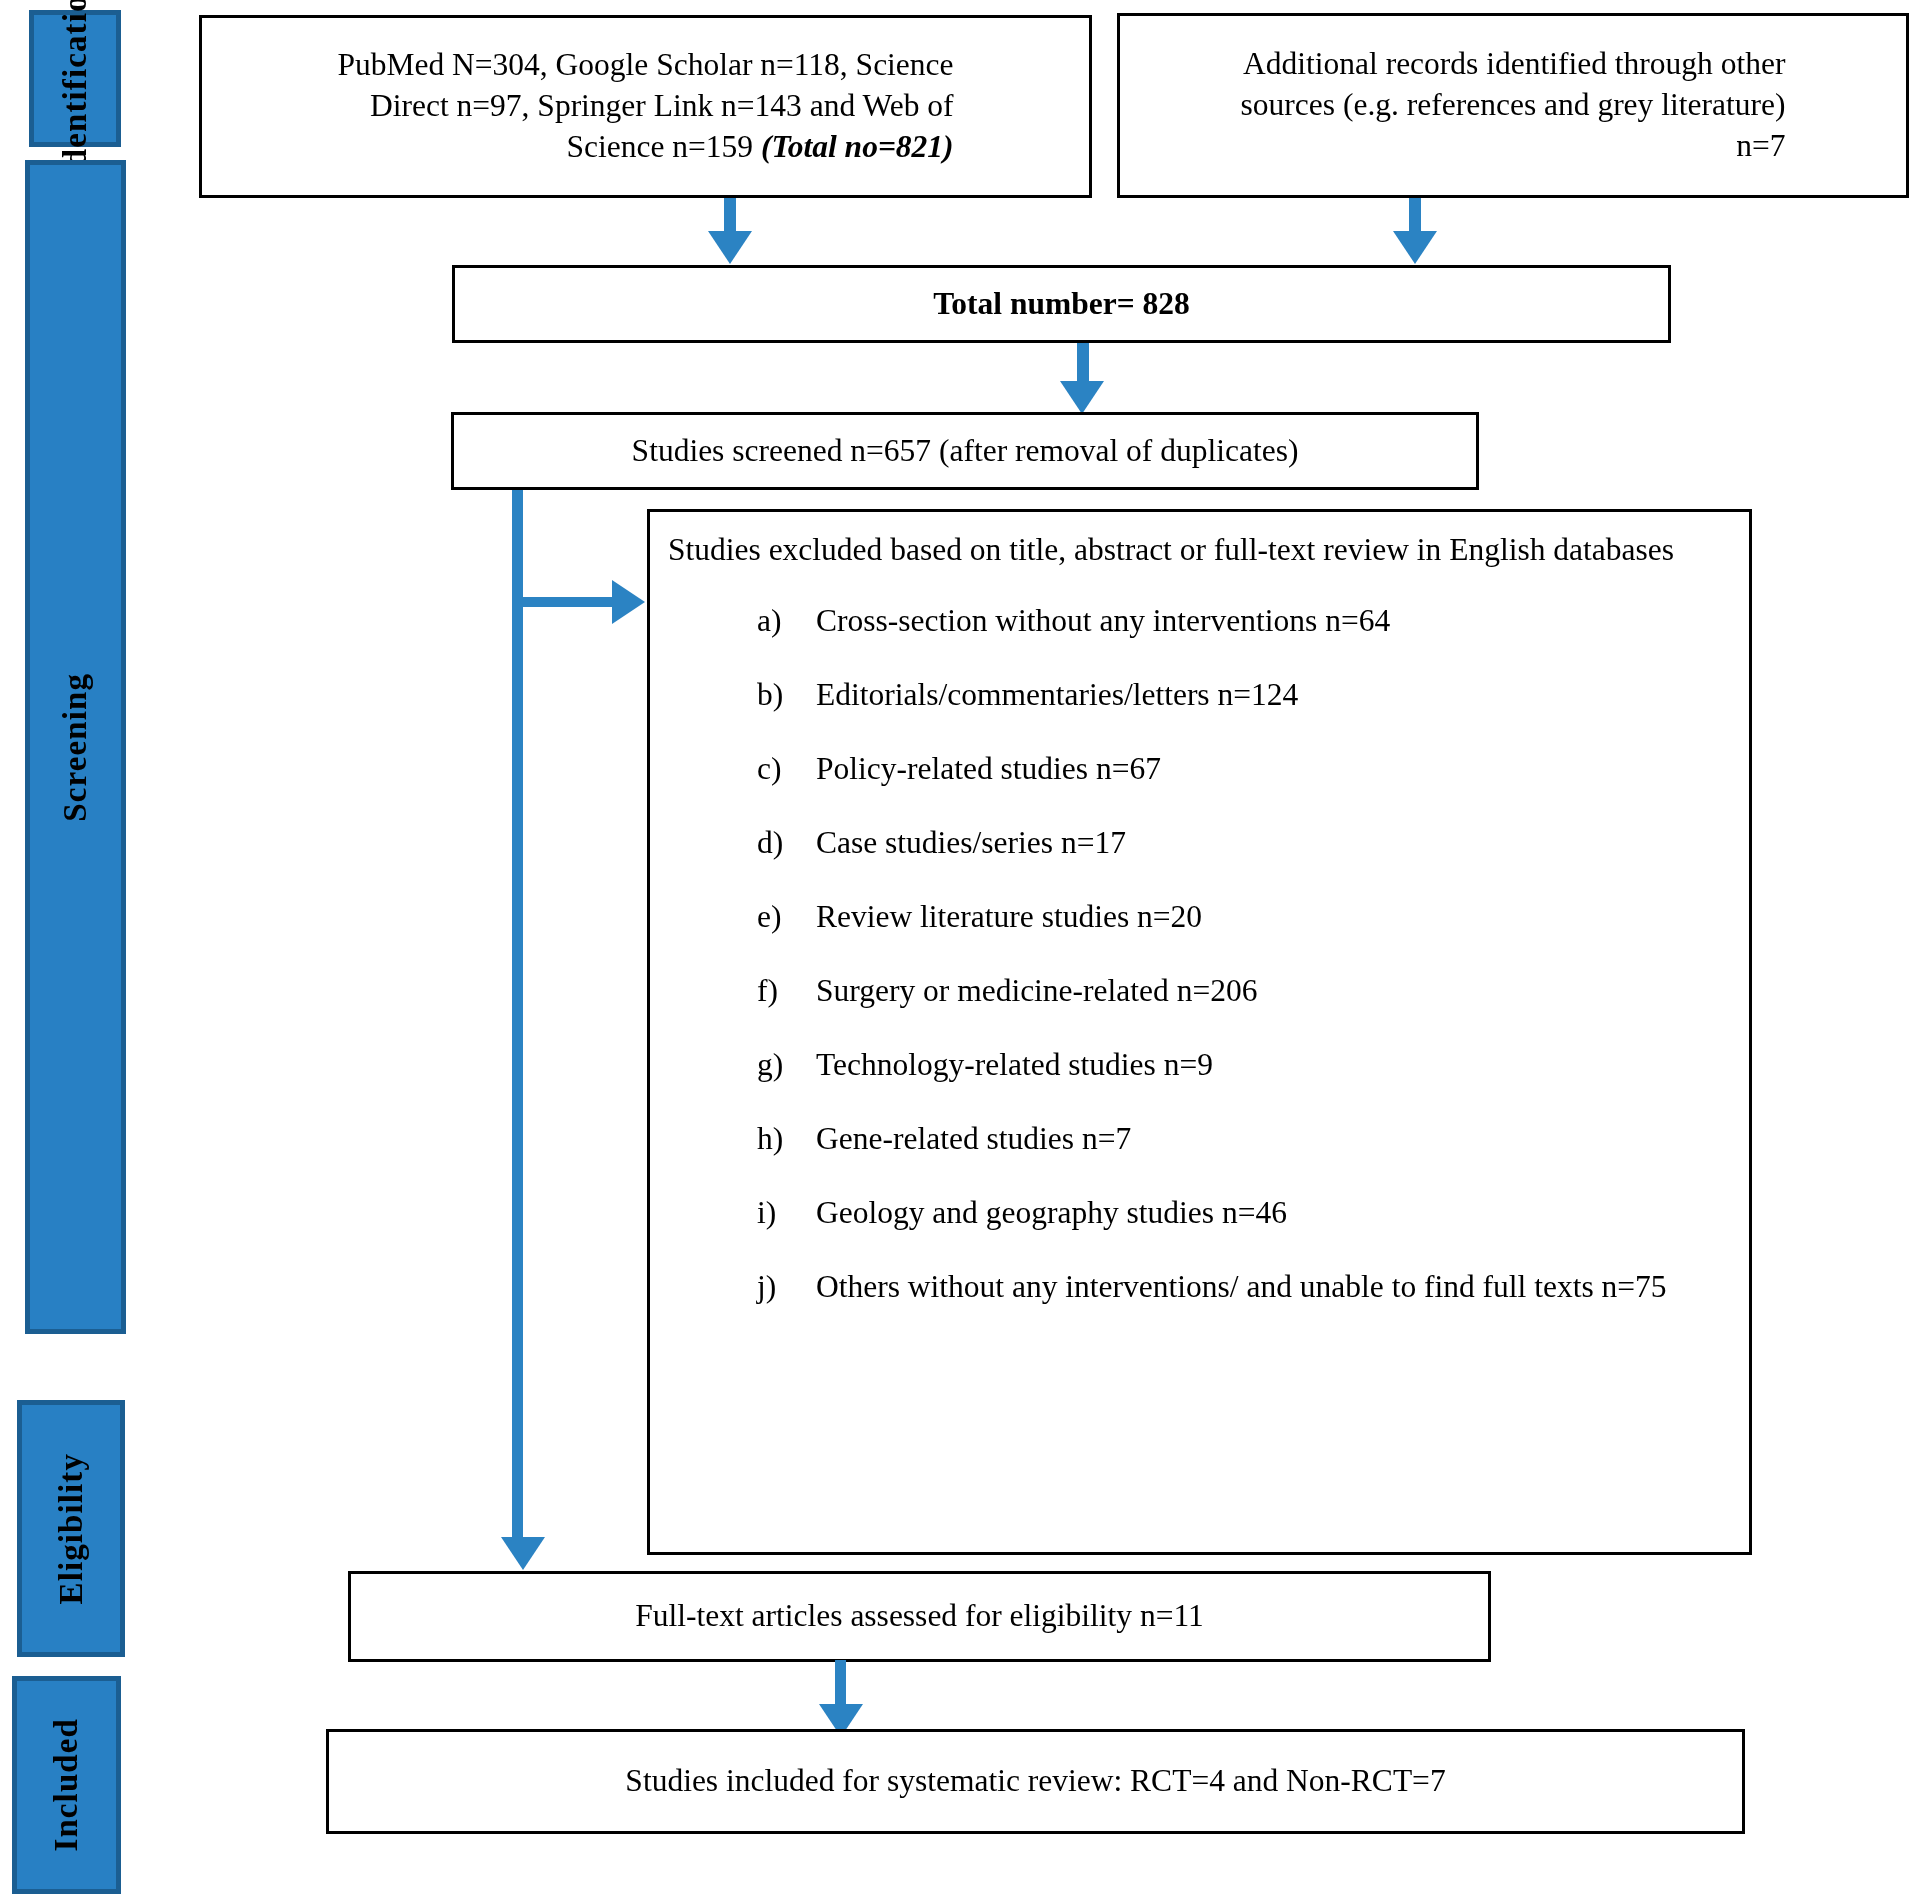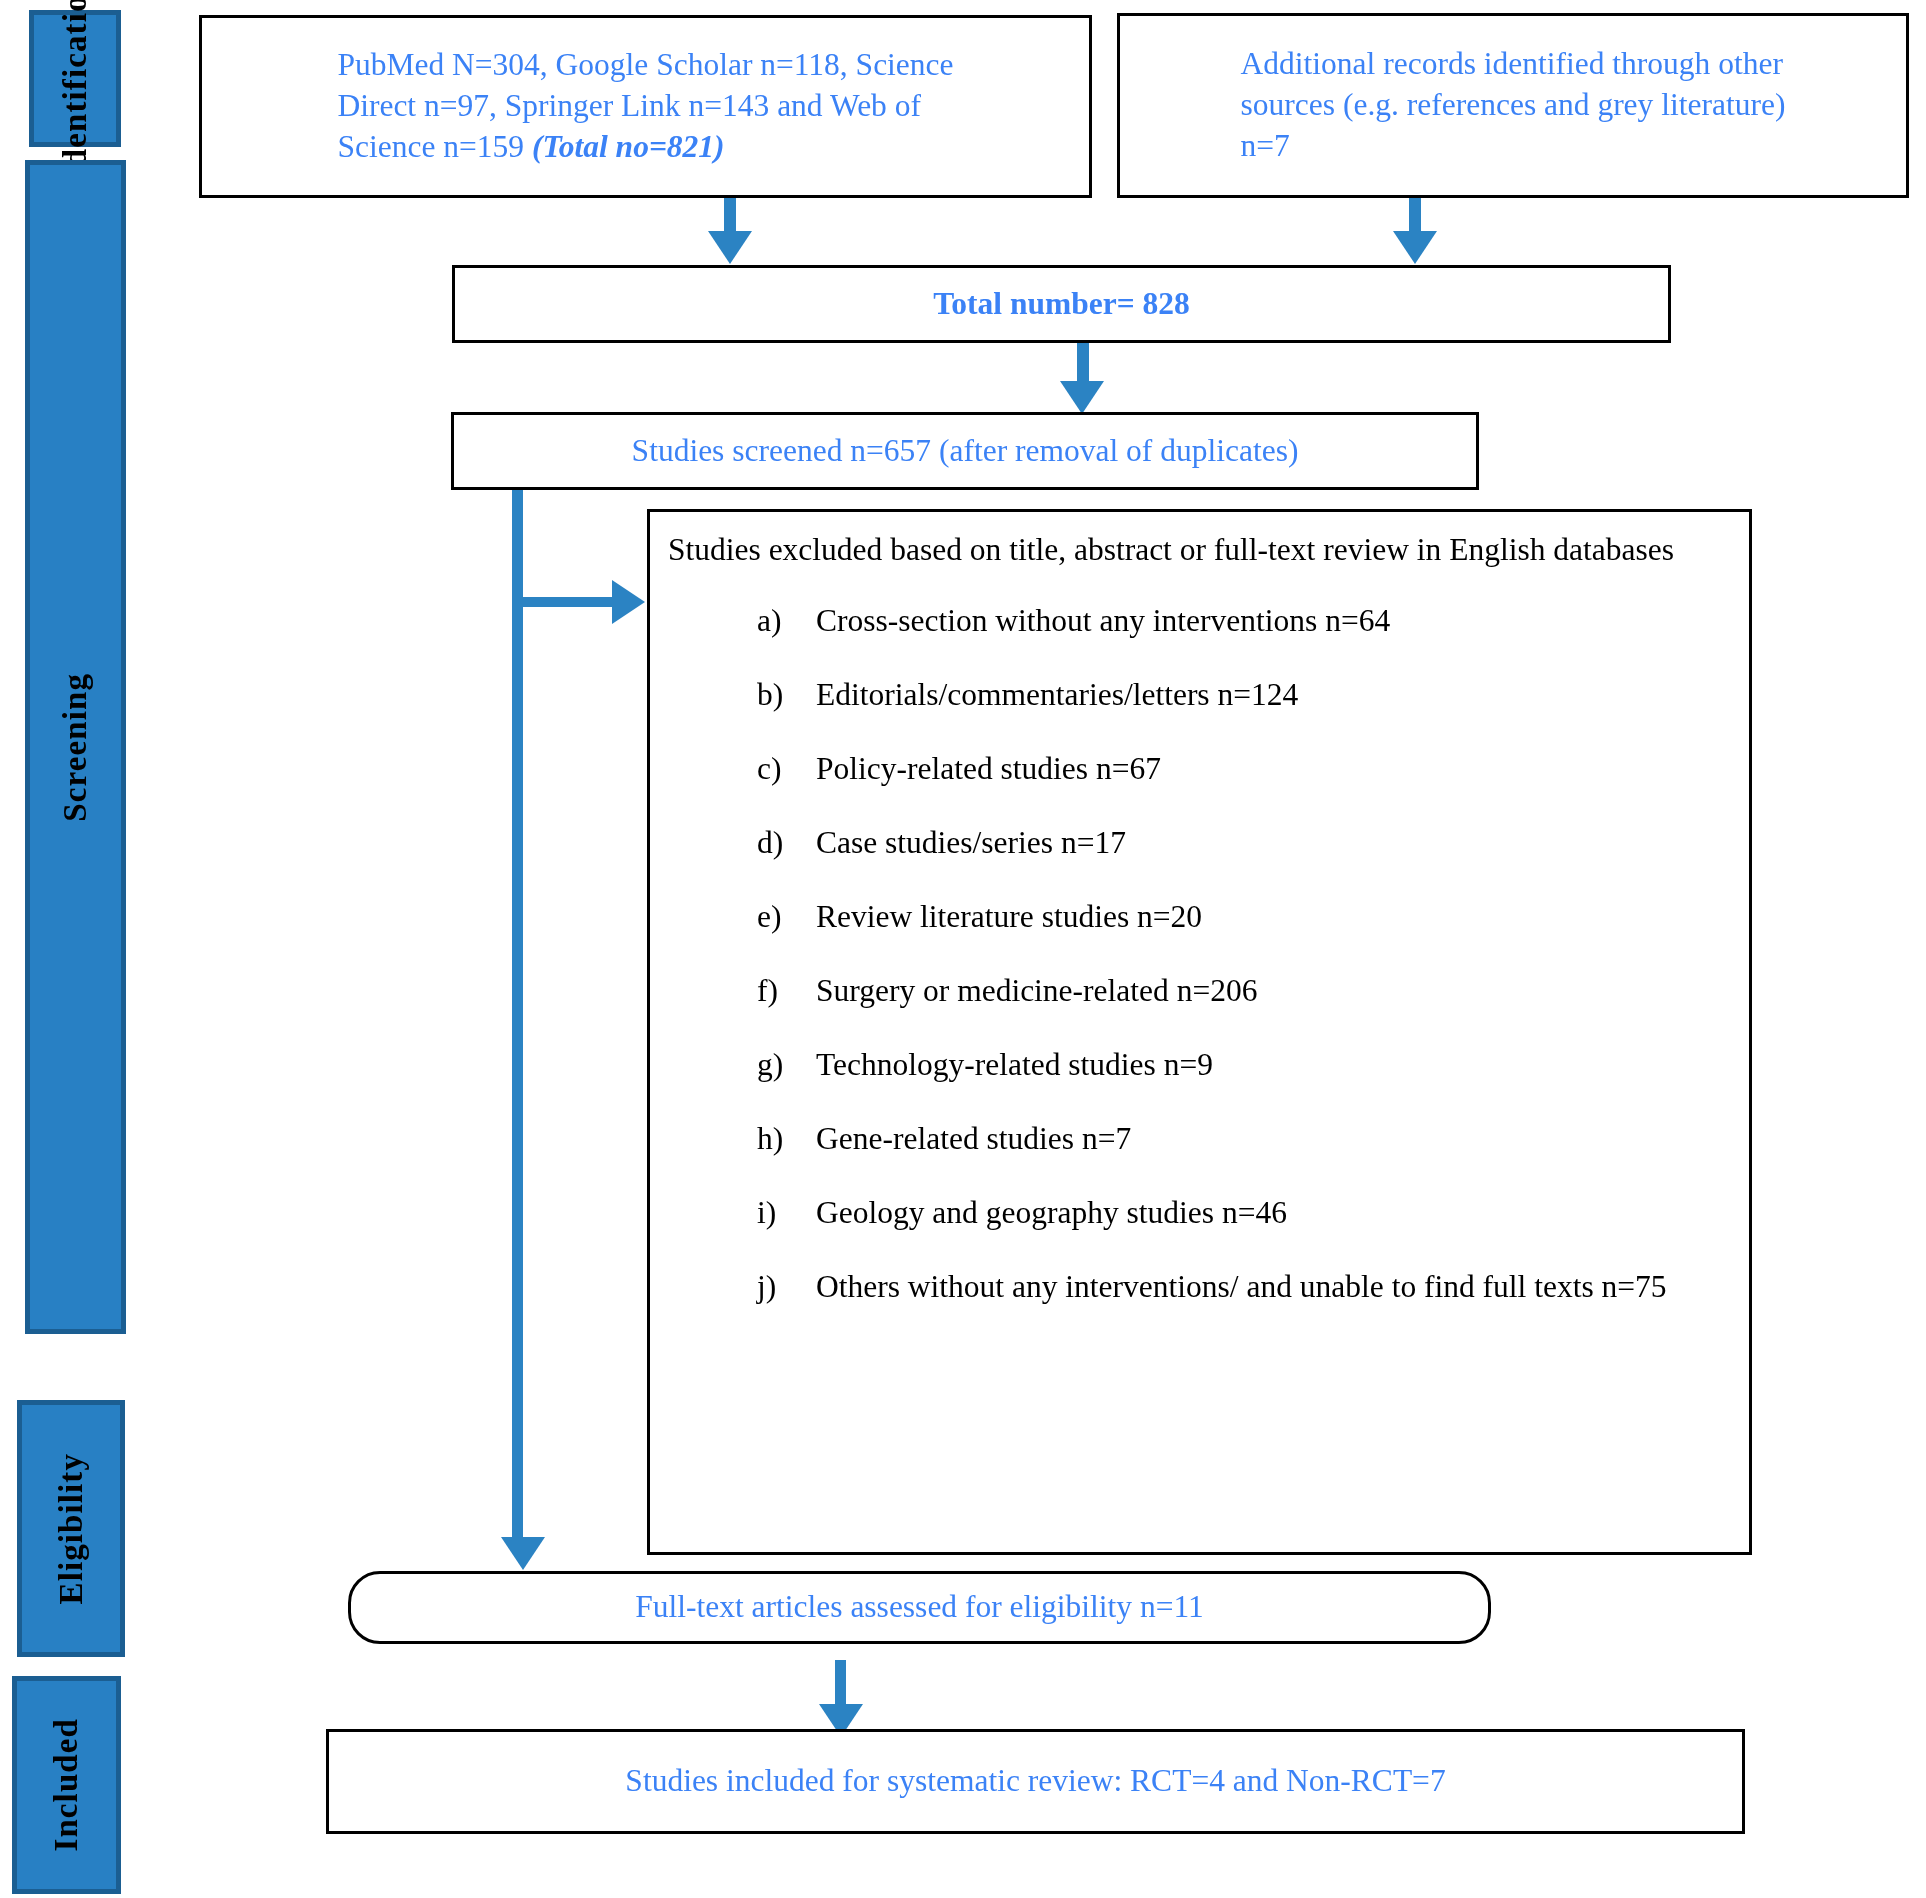--- a/index.html
+++ b/index.html
@@ -48,22 +48,22 @@
     border: 3.7px solid #000000;
     box-sizing: border-box;
     display: flex;
     align-items: center;
     justify-content: center;
     padding: 7.4px 13.7px;
   }
   .box-text {
     font-size: 31.5px;
     line-height: 1.30;
-    text-align: left;
-    color: #3b82f6;
+    text-align: right;
+    color: #000000;
   }
   .bold { font-weight: bold; }
   .bolditalic { font-weight: bold; font-style: italic; }
 
   
   .box.excl {
     align-items: flex-start;
     justify-content: flex-start;
     padding: 18px 15.8px 15.8px 18px;
   }
@@ -228,21 +228,21 @@
           <span class="li-text">Geology and geography studies n=46</span>
         </li>
         <li>
           <span class="li-marker">j)</span>
           <span class="li-text justify">Others without any interventions/ and unable to find full texts n=75</span>
         </li>
       </ol>
     </div>
   </div>
 
-  <div class="box" style="left:348px; top:1571px; width:1143px; height:73px;border-radius:32px;">
+  <div class="box" style="left:348px; top:1571px; width:1143px; height:91px;">
     <div class="box-text">Full-text articles assessed for eligibility n=11</div>
   </div>
 
   <div class="vline" style="left:835px; top:1660px; width:10.5px; height:48px;"></div>
   <div class="arrowhead-down" style="left:819px; top:1704px;"></div>
 
   <div class="box" style="left:326px; top:1729px; width:1419px; height:105px;">
     <div class="box-text">Studies included for systematic review: RCT=4 and Non-RCT=7</div>
   </div>
 

